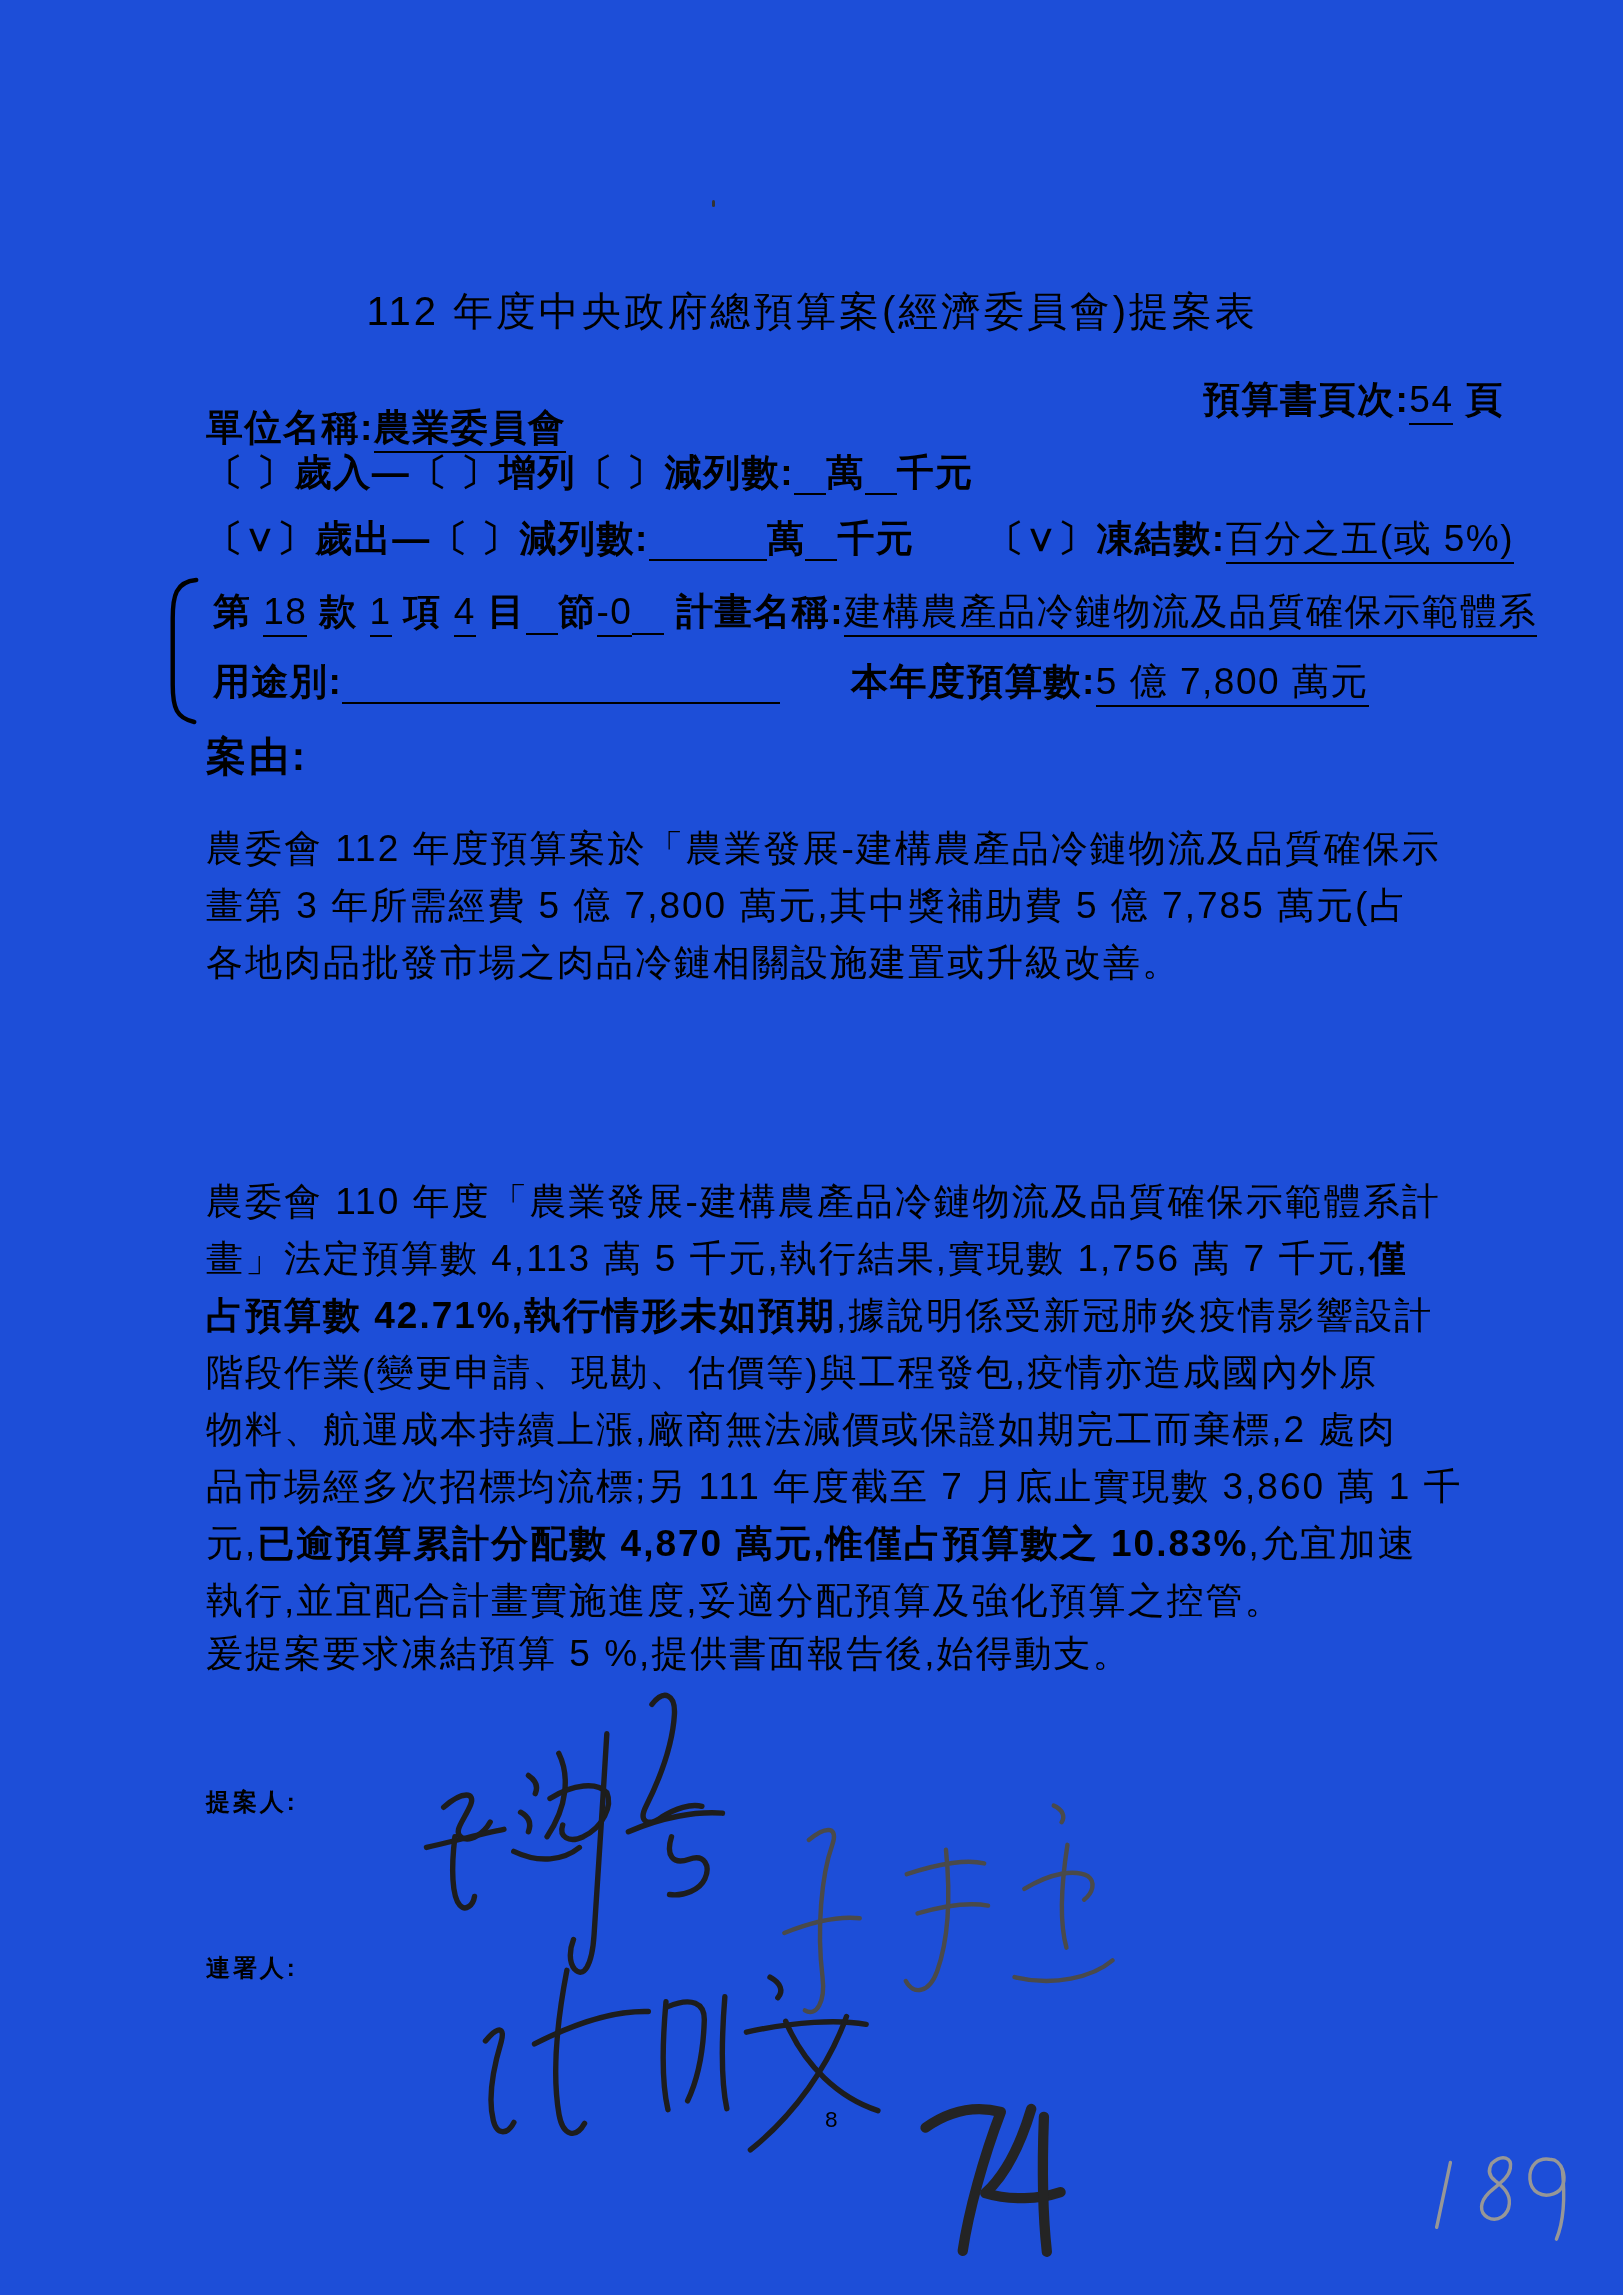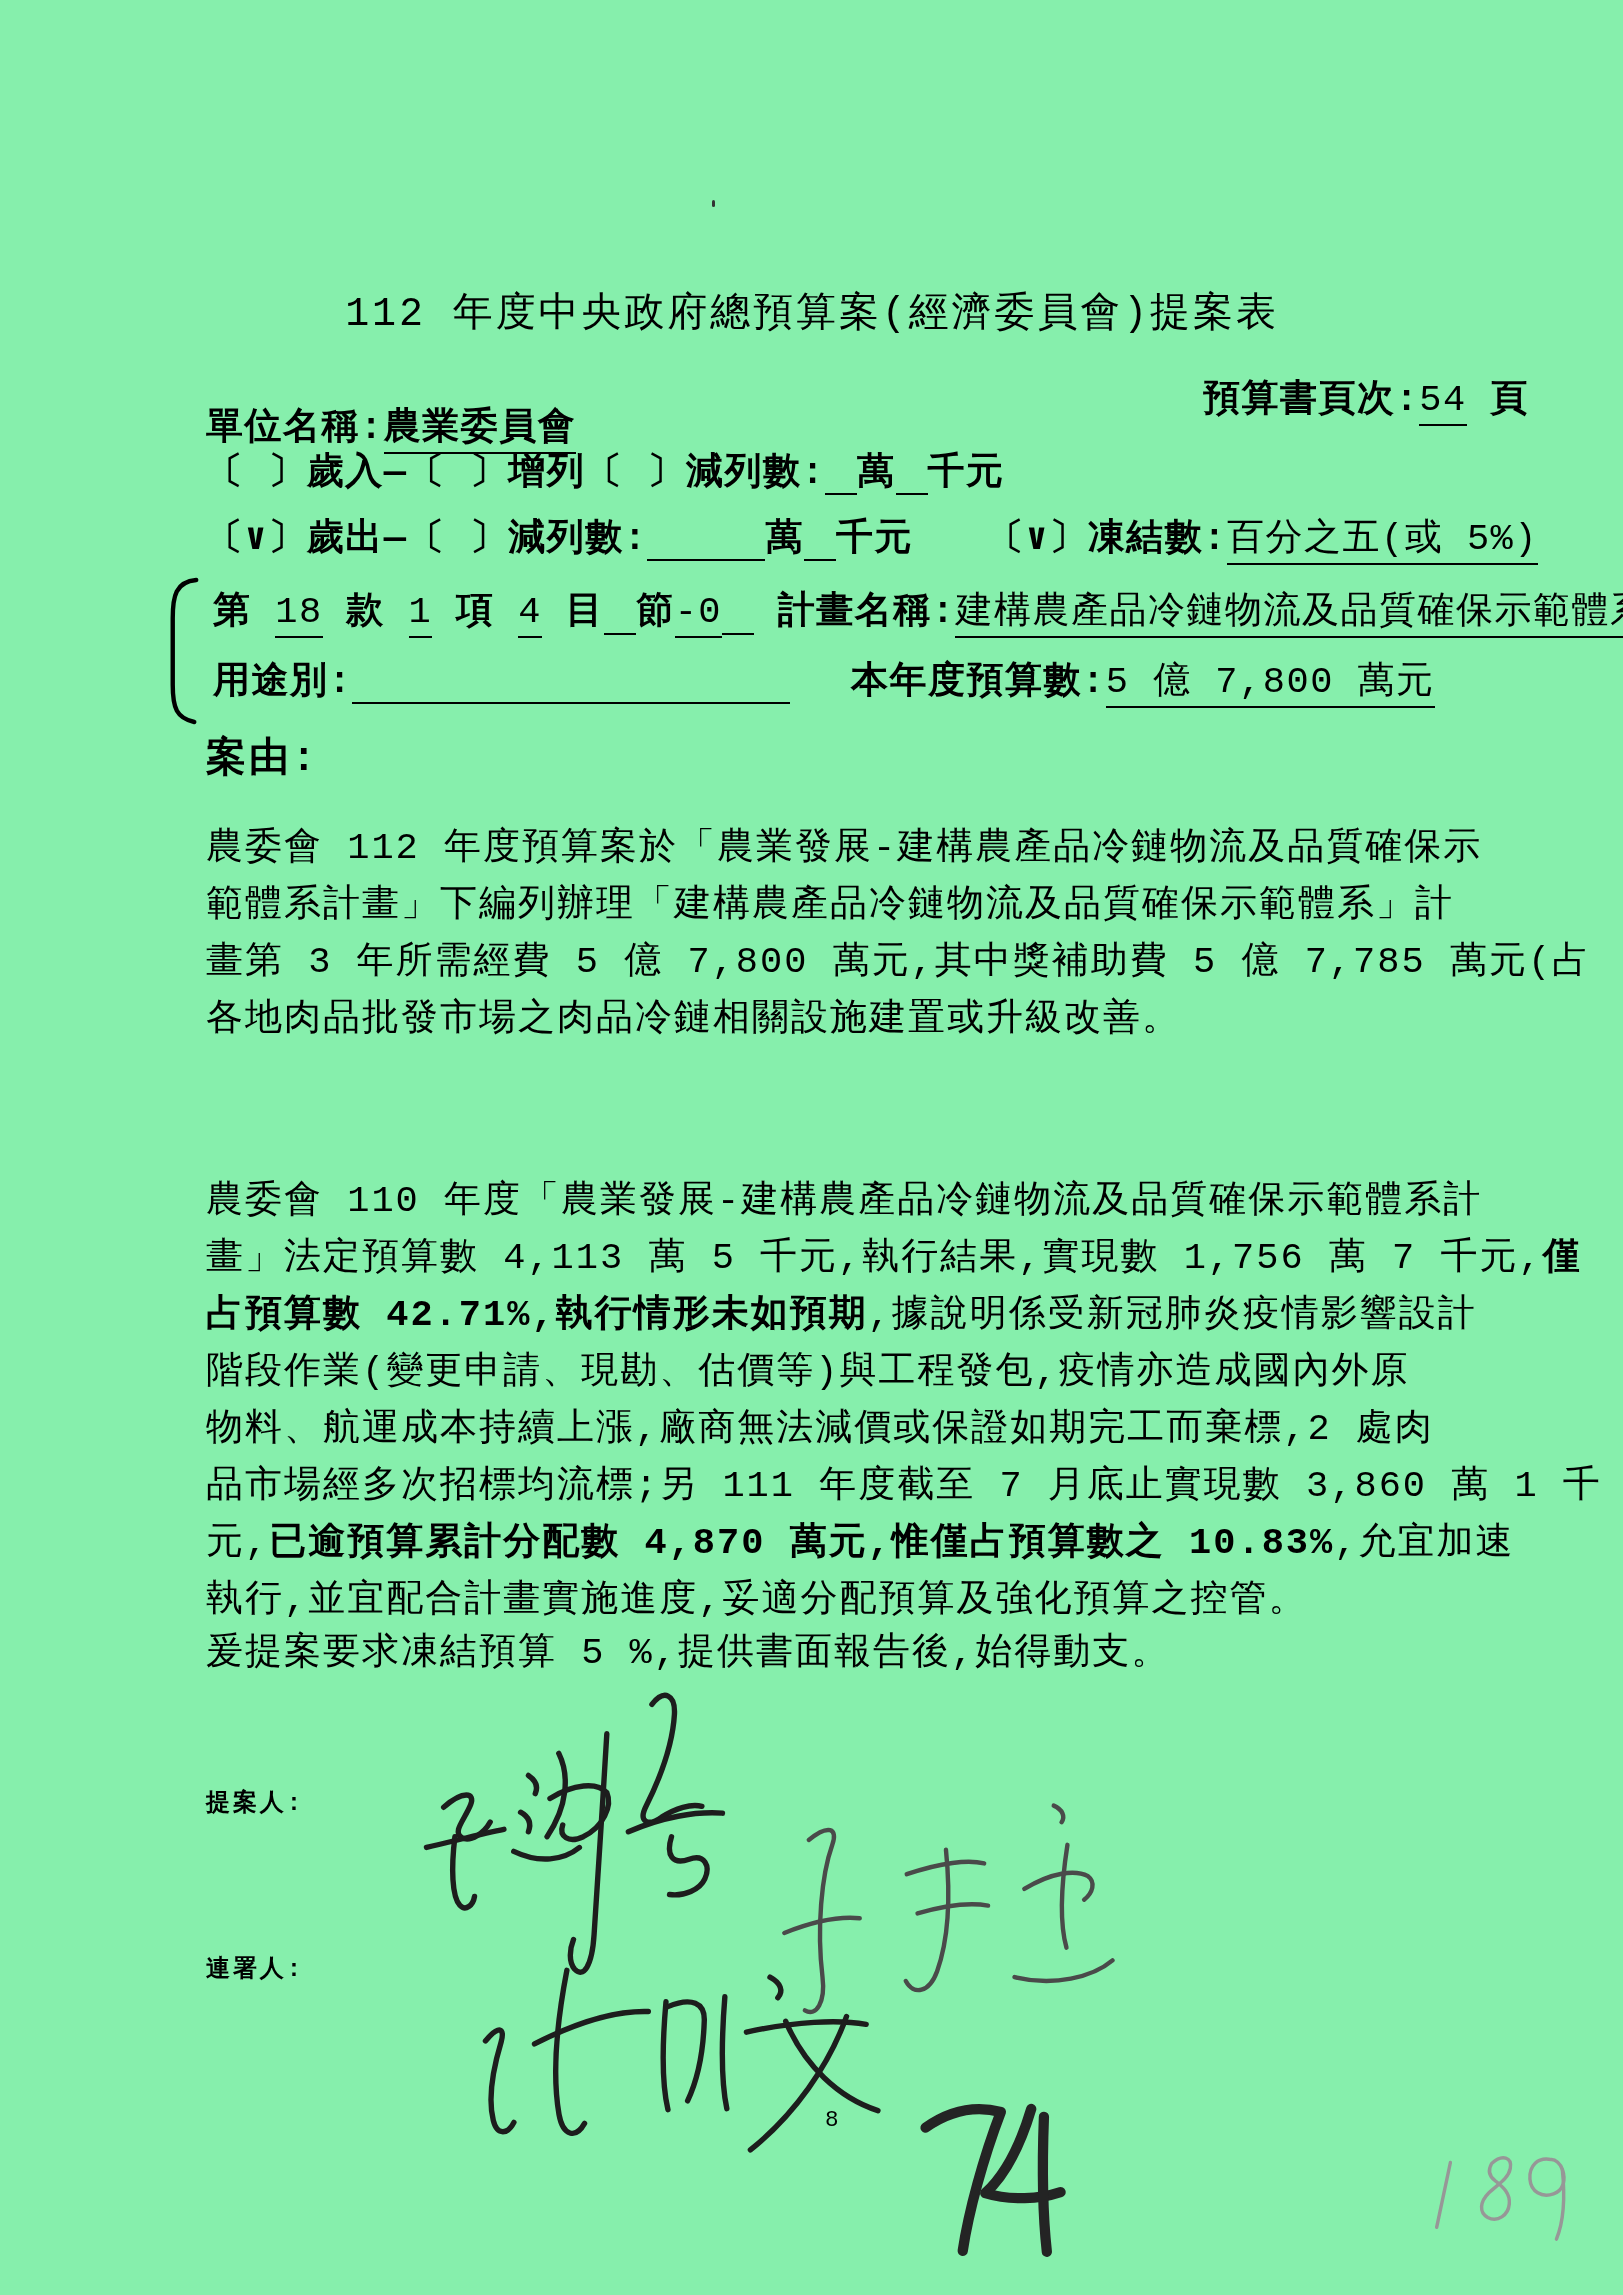--- a/index.html
+++ b/index.html
@@ -1,17 +1,17 @@
 <!DOCTYPE html>
 <html lang="zh-Hant" style="font-size:7.8px"><head>
 <meta charset="utf-8">
 <style>
   html,body{margin:0;padding:0;background:#e8e8e8;}
-  #page{position:relative;width:1624px;height:2295px;background:#86efac;overflow:hidden;
-        font-family:Liberation Mono, monospace;color:#000;}
+  #page{position:relative;width:1624px;height:2295px;background:#1d4ed8;overflow:hidden;
+        font-family:Liberation Sans, sans-serif;color:#000;}
   .abs{position:absolute;white-space:nowrap;}
   .row{font-size:37px;line-height:1.15;letter-spacing:1.5px;}
   .row .b{font-weight:bold;}
   .row .u{border-bottom:2.5px solid #000;padding-bottom:2.5px;}
   .row .blank{display:inline-block;border-bottom:2.5px solid #000;height:34px;vertical-align:bottom;}
   #title{position:absolute;top:284px;left:0;width:100%;text-align:center;
          font-size:40px;letter-spacing:2.9px;}
   .para{font-size:37px;line-height:57px;letter-spacing:2px;}
   .para .tline{white-space:nowrap;}
   .para .b{font-weight:bold;}
@@ -38,21 +38,20 @@
   <div class="abs row" style="left: 851px; top: 661px;"><span class="b">本年度預算數:</span><span class="u">5 億 7,800 萬元</span></div>
 
   <svg class="abs" style="left:160px;top:575px;" width="47" height="155" viewBox="0 0 96 316">
     <path d="M74,10 C32,14 26,42 26,88 L26,224 C26,272 34,292 70,300" fill="none" stroke="#000" stroke-width="9" stroke-linecap="round"></path>
   </svg>
 
   <div class="abs heading" style="left:206px;top:729px;">案由:</div>
 
   <div class="abs para" style="left:206px;top:820px;">
       <div class="tline"><span>農委會 112 年度預算案於「農業發展-建構農產品冷鏈物流及品質確保示</span></div>
-      <div class="tline"><span>範體系計畫」下編列辦理「建構農產品冷鏈物流及品質確保示範體系」計</span></div>
       <div class="tline"><span>畫第 3 年所需經費 5 億 7,800 萬元,其中獎補助費 5 億 7,785 萬元(占</span></div>
       <div class="tline"><span>各地肉品批發市場之肉品冷鏈相關設施建置或升級改善。</span></div>
     </div>
   <div class="abs para" style="left:206px;top:1173px;">
       <div class="tline"><span>農委會 110 年度「農業發展-建構農產品冷鏈物流及品質確保示範體系計</span></div>
       <div class="tline"><span>畫」法定預算數 4,113 萬 5 千元,執行結果,實現數 1,756 萬 7 千元,</span><span class="b">僅</span></div>
       <div class="tline"><span class="b">占預算數 42.71%,執行情形未如預期</span><span>,據說明係受新冠肺炎疫情影響設計</span></div>
       <div class="tline"><span>階段作業(變更申請、現勘、估價等)與工程發包,疫情亦造成國內外原</span></div>
       <div class="tline"><span>物料、航運成本持續上漲,廠商無法減價或保證如期完工而棄標,2 處肉</span></div>
       <div class="tline"><span>品市場經多次招標均流標;另 111 年度截至 7 月底止實現數 3,860 萬 1 千</span></div>

